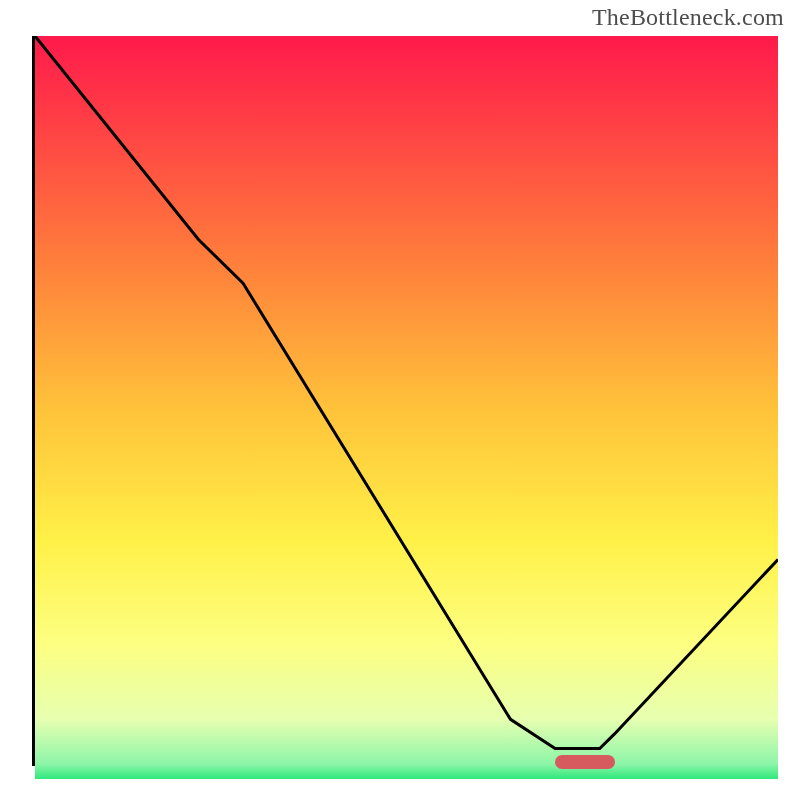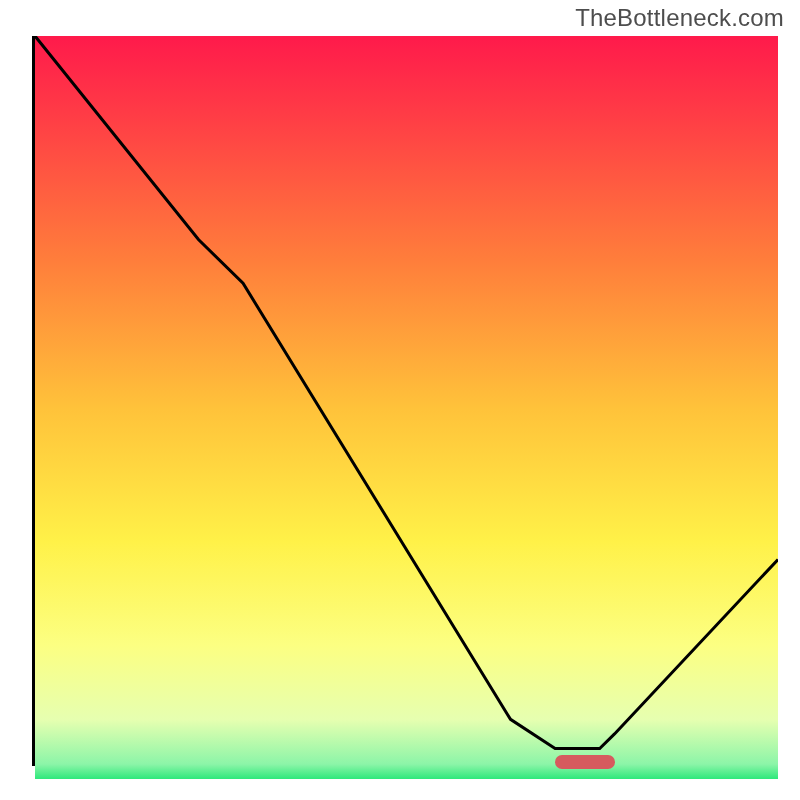--- a/index.html
+++ b/index.html
@@ -15,20 +15,21 @@
     width: 800px;
     height: 800px;
   }
   .watermark {
     position: absolute;
     top: 4px;
     right: 16px;
     font-size: 24px;
     color: #4d4d4d;
     letter-spacing: 0.2px;
+    font-family: Liberation Serif, serif;
   }
   .plot-area {
     position: absolute;
     left: 32px;
     top: 36px;
     width: 746px;
     height: 730px;
     border-left: 3px solid #000;
     border-bottom: 3px solid #000;
     box-sizing: border-box;

